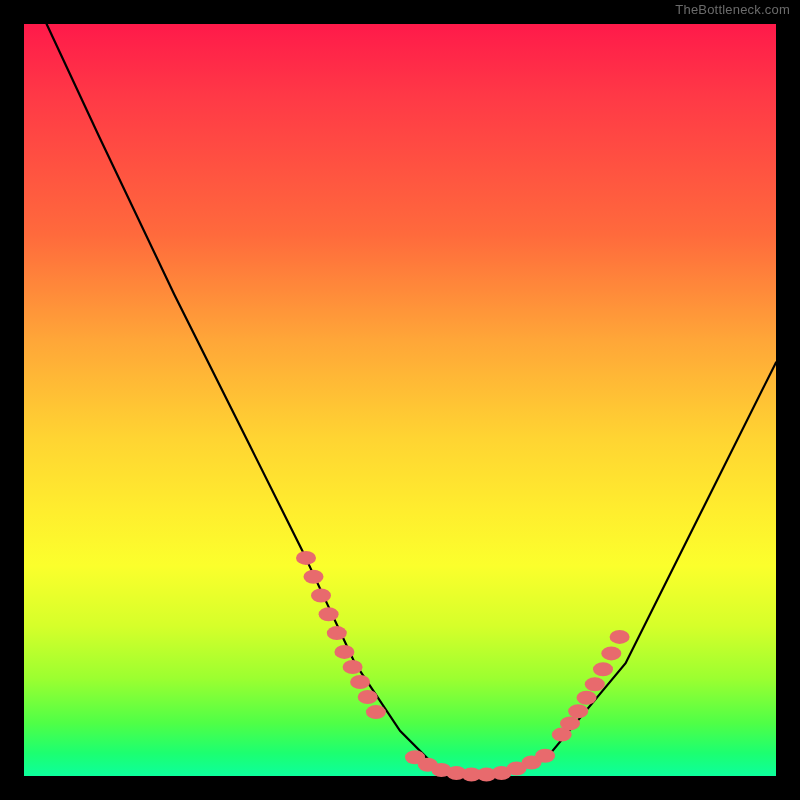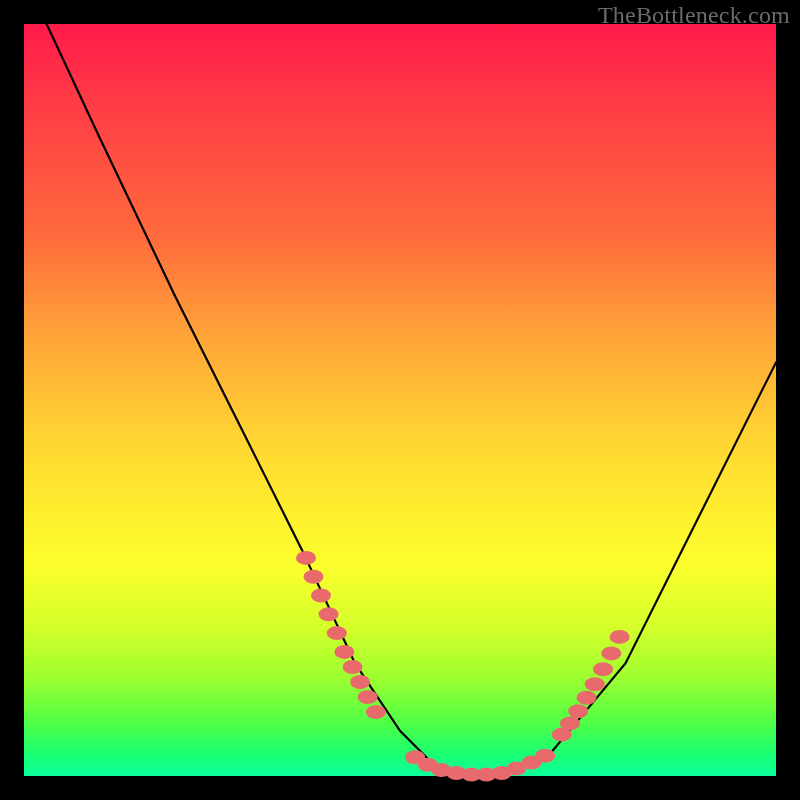--- a/index.html
+++ b/index.html
@@ -38,22 +38,22 @@
       #4fff47 93%,
       #1cff71 97%,
       #0cff9c 100%
     );
     overflow: hidden;
   }
   .watermark {
     position: absolute;
     top: 2px;
     right: 10px;
-    font-family: Liberation Serif, serif;
-    font-size: 24px;
+    font-family: Liberation Sans, sans-serif;
+    font-size: 13px;
     color: #6b6b6b;
     font-weight: 500;
     letter-spacing: 0.2px;
   }
   svg.curve {
     position: absolute;
     left: 24px;
     top: 24px;
     width: 752px;
     height: 752px;

